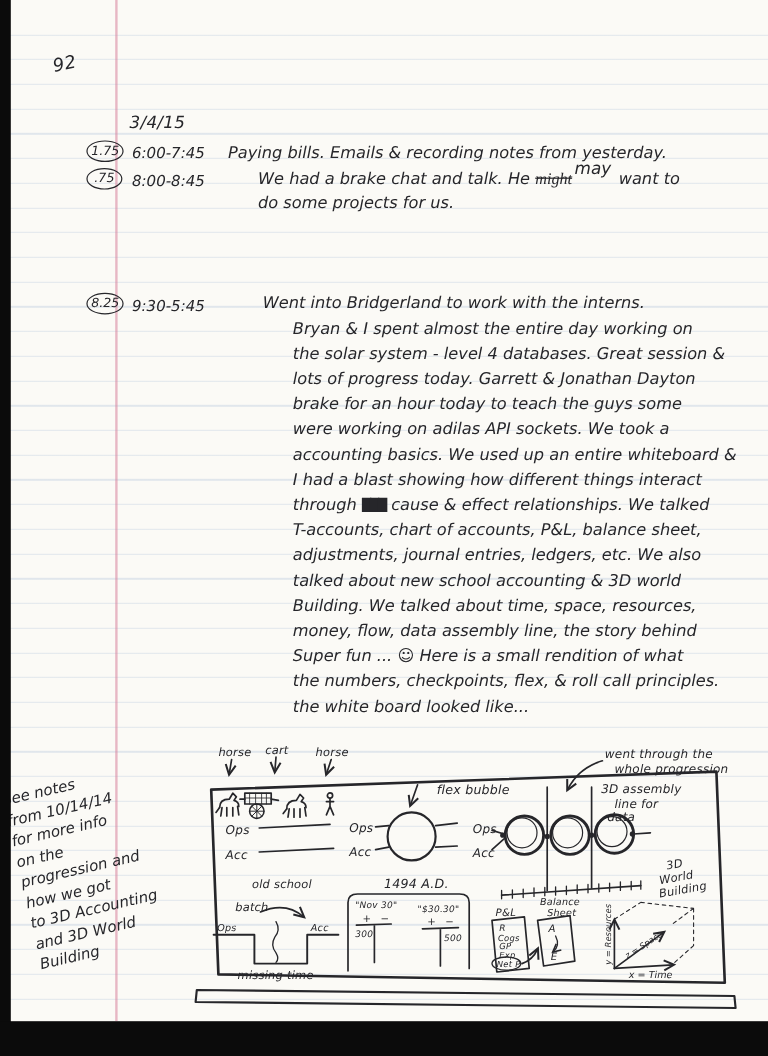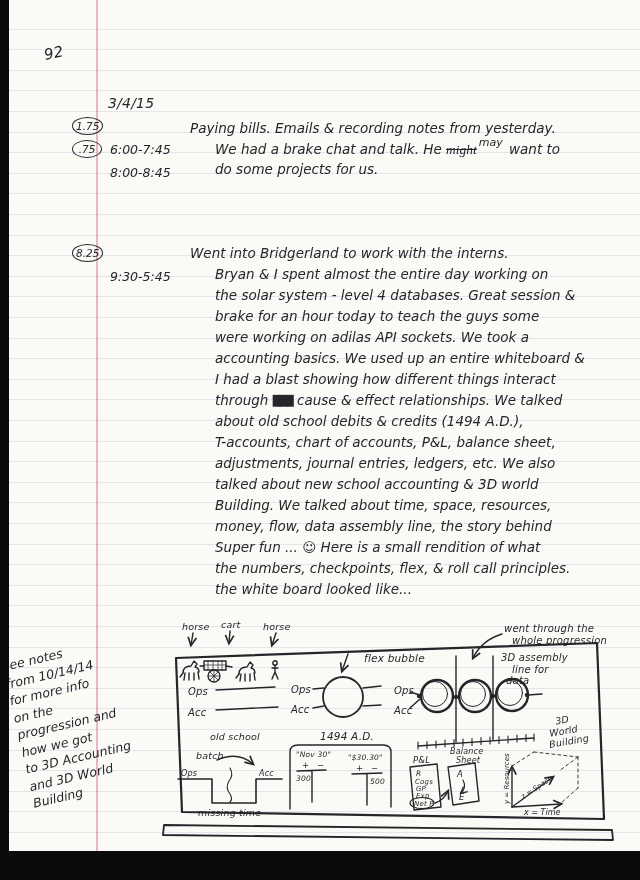--- a/index.html
+++ b/index.html
@@ -13,30 +13,30 @@
   .scan-left{position:absolute;left:0;top:0;width:9px;height:880px;background:#0b0b0b;}
   .scan-bottom{position:absolute;left:0;top:851px;width:640px;height:29px;background:#0b0b0b;}
   .margin-line{position:absolute;left:96px;top:0;width:2px;height:851px;background:rgba(215,127,155,0.55);}
   .hw{font-style:italic;letter-spacing:0.2px;}
   .page-number{position:absolute;left:44px;top:44px;font-size:15px;transform:rotate(-12deg);}
   .date{position:absolute;left:108px;top:95px;font-size:14px;}
   .row{position:absolute;left:0;top:0;width:528px;height:22px;}
   .circ{position:absolute;left:72px;top:-2px;min-width:22px;text-align:center;
         border:1.5px solid #26262a;border-radius:50%;font-size:10.5px;
         padding:2px 3px;font-style:italic;}
-  .time{position:absolute;left:110px;top:1px;font-size:12.5px;font-style:italic;margin-top:22px;}
+  .time{position:absolute;left:110px;top:1px;font-size:12.5px;font-style:italic;}
   .ptext{position:absolute;left:190px;top:1px;font-size:13.5px;font-style:italic;white-space:nowrap;}
   .entry-text{position:absolute;left:190px;width:440px;font-size:13.5px;font-style:italic;}
   .entry-text .lines>div{padding-left:25px;white-space:nowrap;}
   .entry-text .lines.flush>div:first-child{padding-left:0;}
   .pline{padding-left:25px;white-space:nowrap;}
   .e2 .lines>div,.e2 .pline{height:20px;}
-  .e3 .lines>div,.e3 .pline{height:21px;}
+  .e3 .lines>div,.e3 .pline{height:21px;margin-left:29px;}
   .struck{text-decoration:line-through;font-family:Liberation Serif, serif;}
-  .above{position:relative;top:-8px;font-size:11px;margin:0 2px;}
+  .above{position:relative;top:-8px;font-size:14px;margin:0 2px;}
   .scribble{letter-spacing:-1px;font-size:10px;position:relative;top:-1px;}
   .margin-note{position:absolute;left:16px;top:642px;width:130px;
         transform:rotate(-13deg);font-size:12.5px;font-style:italic;line-height:17.5px;}
   .margin-note .lines>div{white-space:nowrap;}
   svg.board{position:absolute;left:160px;top:618px;}
   svg .ink{stroke:#26262a;fill:none;stroke-width:1.4;stroke-linecap:round;stroke-linejoin:round;}
   svg text{font-family:"DejaVu Sans",sans-serif;font-style:italic;fill:#26262a;}
 </style>
 </head>
 <body>
@@ -65,28 +65,28 @@
 
   <div class="row" style="top:246px">
     <span class="circ">8.25</span>
     <span class="time">9:30-5:45</span>
   </div>
   <div class="entry-text e3" style="top:245px">
     <div class="lines flush">
         <div>Went into Bridgerland to work with the interns.</div>
         <div>Bryan &amp; I spent almost the entire day working on</div>
         <div>the solar system - level 4 databases. Great session &amp;</div>
+        <div>lots of progress today. Garrett &amp; Jonathan Dayton</div>
         <div>brake for an hour today to teach the guys some</div>
         <div>were working on adilas API sockets. We took a</div>
         <div>accounting basics. We used up an entire whiteboard &amp;</div>
         <div>I had a blast showing how different things interact</div>
       </div>
     <div class="pline"><span>through </span><span class="scribble">███</span><span> cause &amp; effect relationships. We talked</span></div>
     <div class="lines">
-        <div>about old school debits &amp; credits (1494 A.D.),</div>
         <div>T-accounts, chart of accounts, P&amp;L, balance sheet,</div>
         <div>adjustments, journal entries, ledgers, etc. We also</div>
         <div>talked about new school accounting &amp; 3D world</div>
         <div>Building. We talked about time, space, resources,</div>
         <div>money, flow, data assembly line, the story behind</div>
         <div>Super fun ... ☺ Here is a small rendition of what</div>
         <div>the numbers, checkpoints, flex, &amp; roll call principles.</div>
         <div>the white board looked like...</div>
       </div>
   </div>

